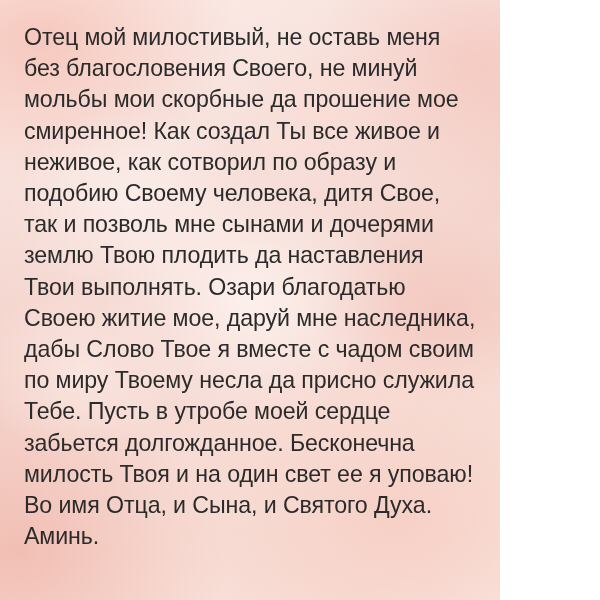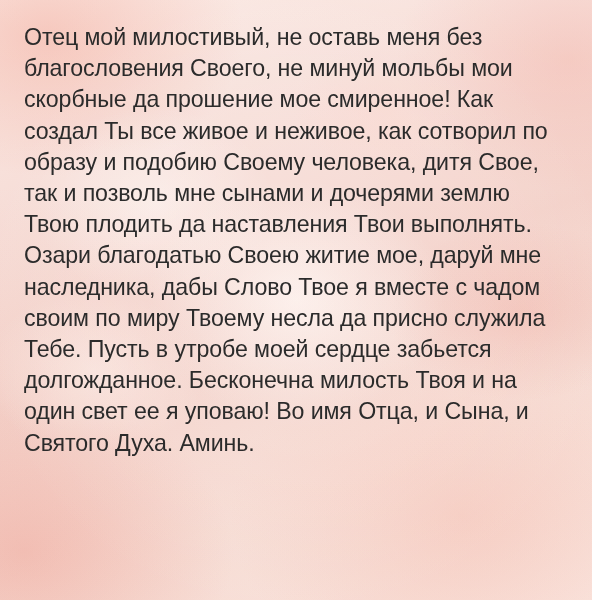--- a/index.html
+++ b/index.html
@@ -7,21 +7,21 @@
     padding: 0;
   }
   body {
     width: 600px;
     height: 600px;
     overflow: hidden;
     font-family: "Liberation Sans", sans-serif;
   }
   .card {
     position: relative;
-    width: 592px;
+    width: 500px;
     height: 600px;
     box-sizing: border-box;
     overflow: hidden;
     background-color: #8b5cf6;
   }
   
   .bg-layer {
     position: absolute;
     inset: 0;
     pointer-events: none;

